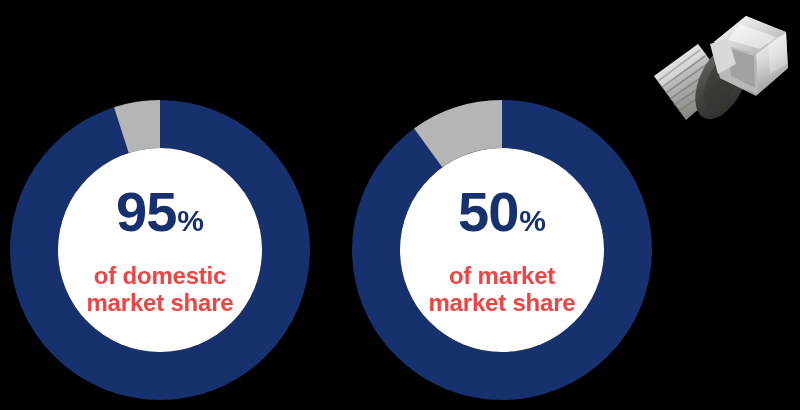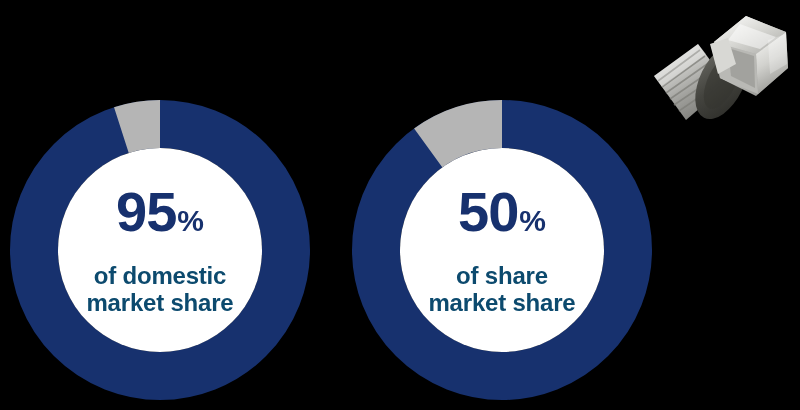--- a/index.html
+++ b/index.html
@@ -65,21 +65,21 @@
     font-size: 56px;
     letter-spacing: -1px;
   }
   .stat-percent {
     font-size: 30px;
     font-weight: bold;
     margin-left: 1px;
   }
 
   .stat-caption {
-    color: #0c4a6e;
+    color: #ef4444;
     font-size: 24px;
     font-weight: bold;
     line-height: 1.12;
     letter-spacing: -0.2px;
     max-width: 195px;
   }
   .stat-caption .line { display: block; }
 
   
   #bolt-image {
@@ -120,21 +120,21 @@
       <circle cx="150" cy="150" r="126" fill="none" stroke="#17316E" stroke-width="48"></circle>
 
       <circle cx="150" cy="150" r="126" fill="none" stroke="#B5B5B5" stroke-width="48" stroke-dasharray="79.17 712.51" stroke-dashoffset="79.17" transform="rotate(-90 150 150)"></circle>
     </svg>
     <div class="donut-center">
       <div class="stat-value">
         <span class="stat-number">50</span>
         <span class="stat-percent">%</span>
       </div>
       <div class="stat-caption">
-        <span class="line">of share</span>
+        <span class="line">of market</span>
         <span class="line">market share</span>
       </div>
     </div>
   </div>
 
   <div id="bolt-image">
     <svg viewBox="0 0 160 128">
       <defs>
         <linearGradient id="gThread" x1="0" y1="0" x2="0.6" y2="1">
           <stop offset="0%" stop-color="#F2F2F0"></stop>

